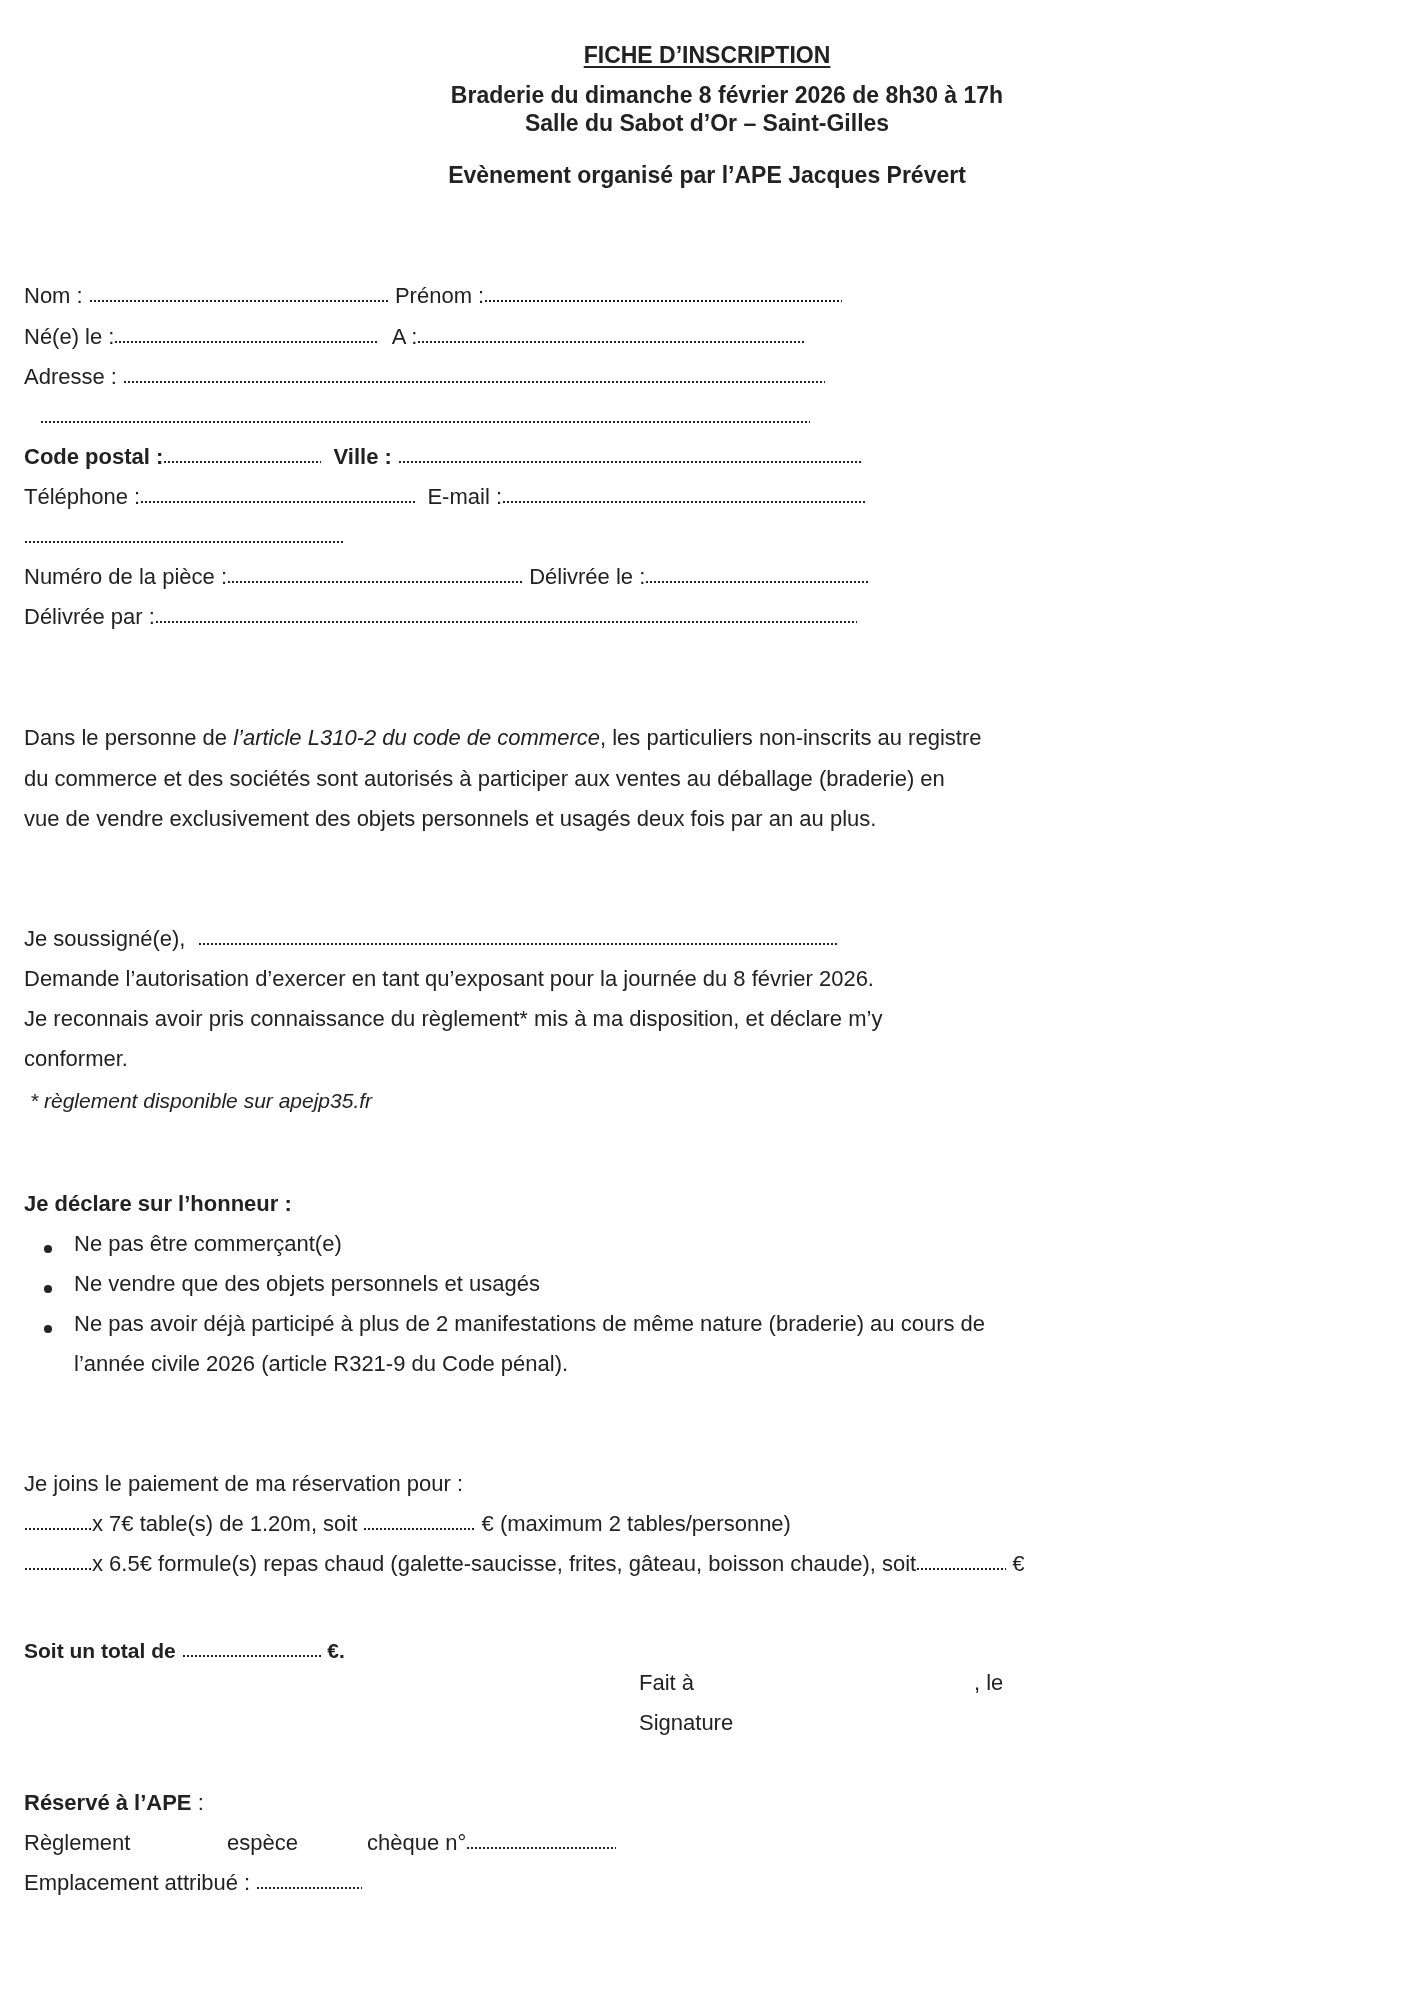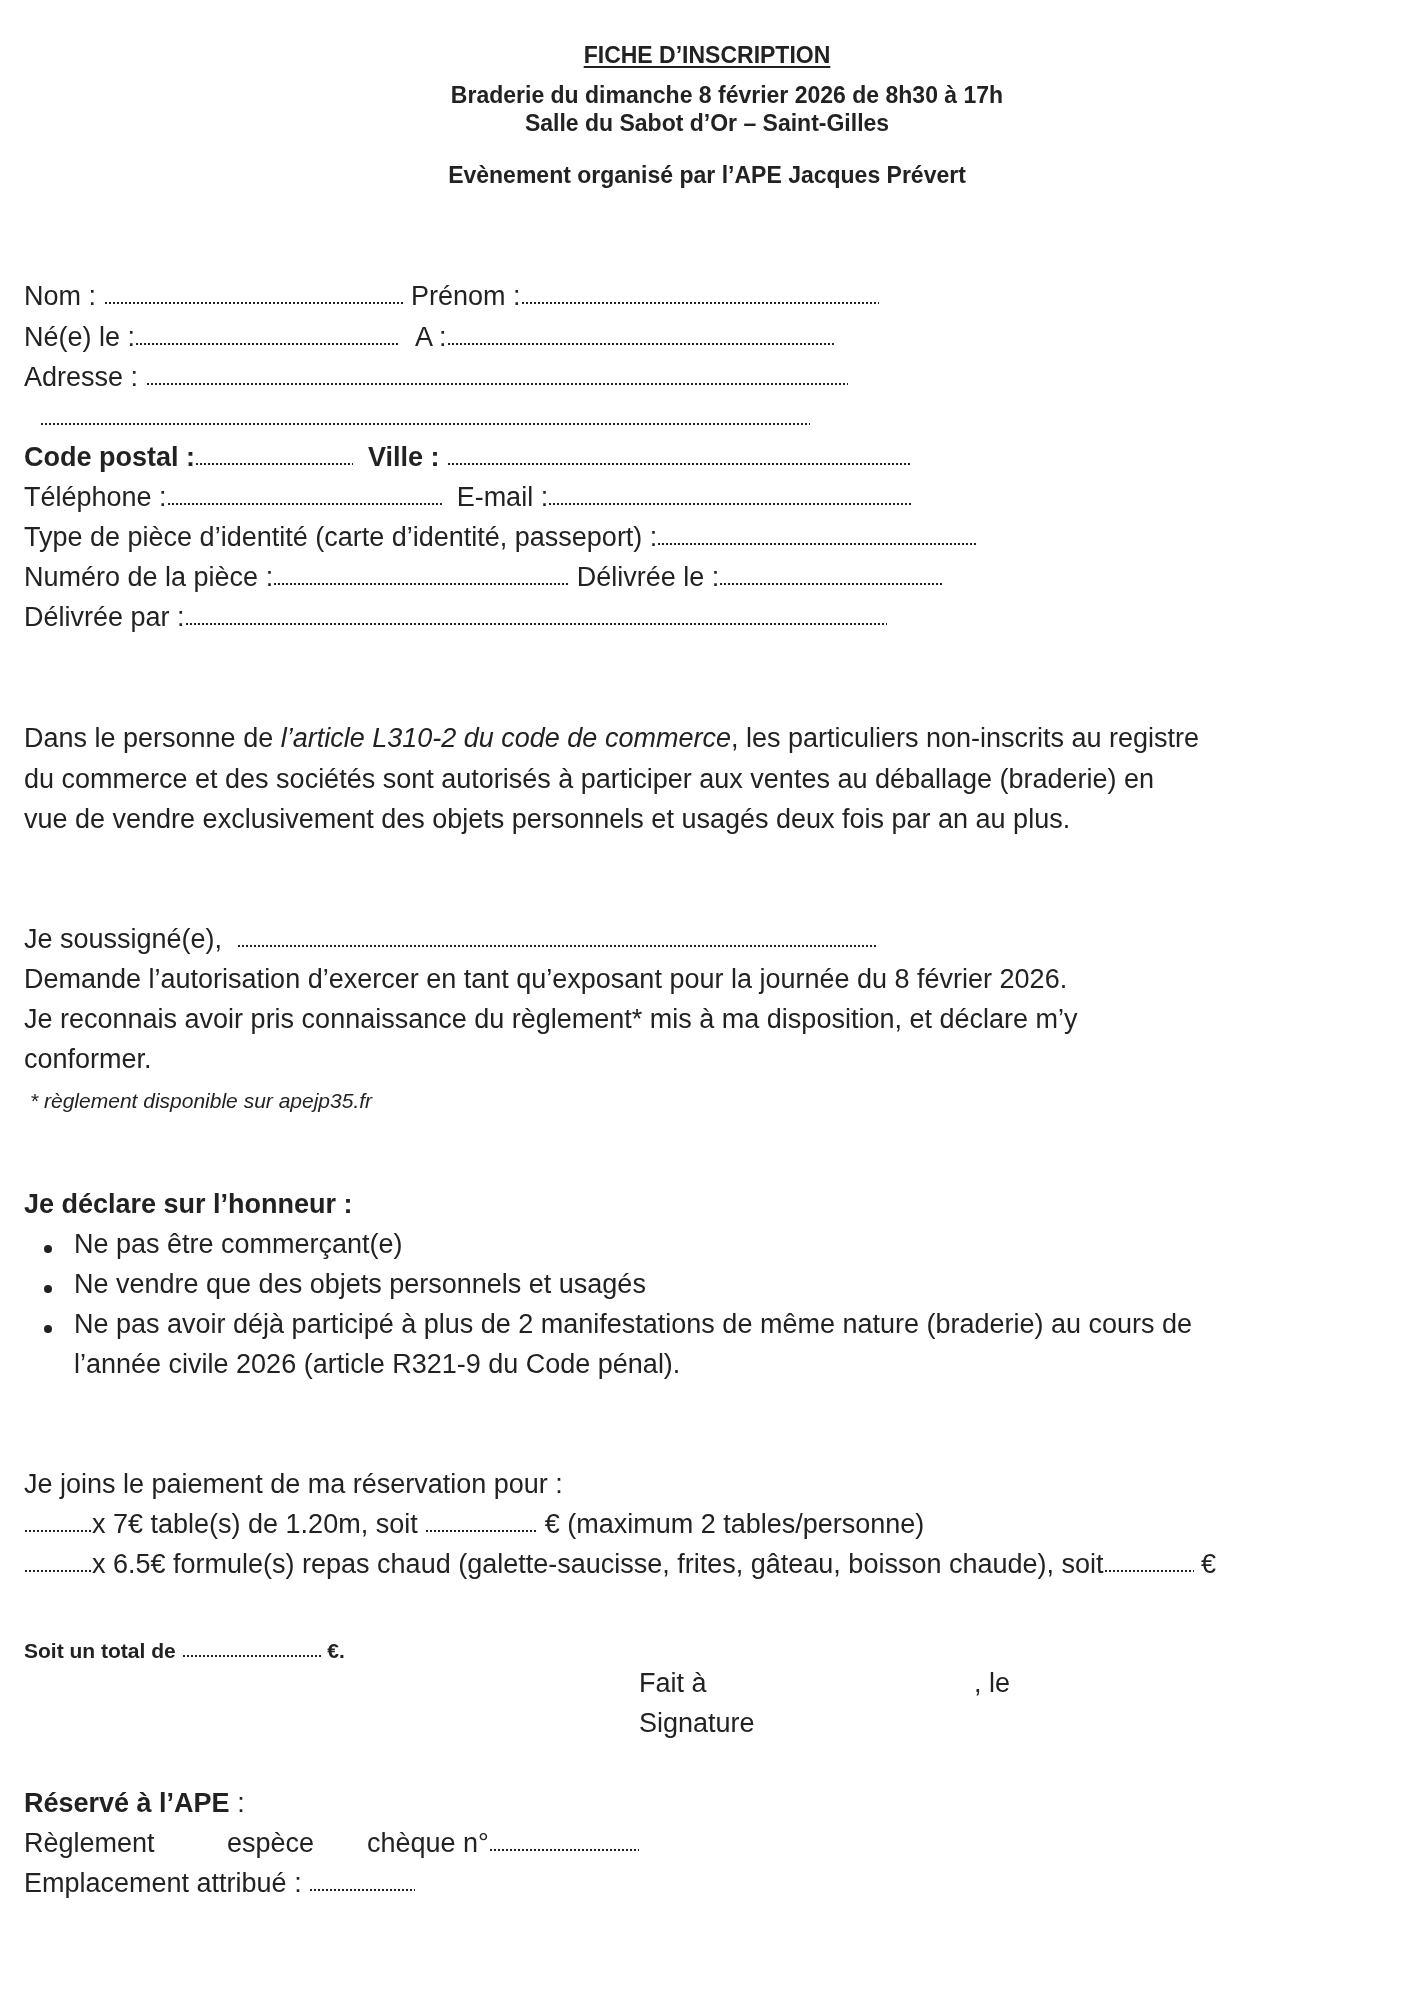--- a/index.html
+++ b/index.html
@@ -1,18 +1,18 @@
 <!DOCTYPE html>
 <html><head>
 <meta charset="utf-8">
 <style>
   html, body { margin:0; padding:0; background:#ffffff; }
   body { width:1414px; height:2000px; position:relative; overflow:hidden;
          font-family:"Liberation Sans", sans-serif; color:#222222; }
-  .line { position:absolute; left:24px; white-space:nowrap; font-size:27px; line-height:34px; height:34px; }
+  .line { position:absolute; left:24px; white-space:nowrap; font-size:22px; line-height:34px; height:34px; }
   .center { left:0; width:1414px; text-align:center; font-weight:bold; font-size:23px; }
   .title { text-decoration:underline; text-underline-offset:3px; }
   .dots { display:inline-block; height:4px; vertical-align:baseline;
           background-image: radial-gradient(circle, #222 0.9px, transparent 1.2px);
           background-size:4px 4px; background-repeat:repeat-x; background-position:left bottom; }
   .abs { position:absolute; white-space:nowrap; }
   .it { font-style:italic; }
   .b { font-weight:bold; }
   .bullet { position:absolute; left:44px; width:8px; height:8px; border-radius:50%; background:#222; }
   .small { font-size:21px; }
@@ -44,21 +44,21 @@
 <div class="line" style="top:440px;font-weight:bold;">
   <span>Code postal :</span><span class="dots" style="width:158px;"></span>
   &nbsp;<span>Ville :</span>
   <span class="dots" style="width:465px;"></span>
 </div>
 <div class="line" style="top:480px;">
   <span>Téléphone :</span><span class="dots" style="width:275px;"></span>
   &nbsp;<span>E-mail :</span><span class="dots" style="width:365px;"></span>
 </div>
 <div class="line" style="top:520px;">
-  <span>Type de pièce d’identité (carte d’identité, passeport) :</span><span class="dots" style="width:320px;"></span>
+  <span class="dots" style="width:320px;"></span>
 </div>
 <div class="line" style="top:560px;">
   <span>Numéro de la pièce :</span><span class="dots" style="width:296px;"></span>
   <span>Délivrée le :</span><span class="dots" style="width:225px;"></span>
 </div>
 <div class="line" style="top:600px;">
   <span>Délivrée par :</span><span class="dots" style="width:702px;"></span>
 </div>
 
 <div class="line" style="top:721px;">

